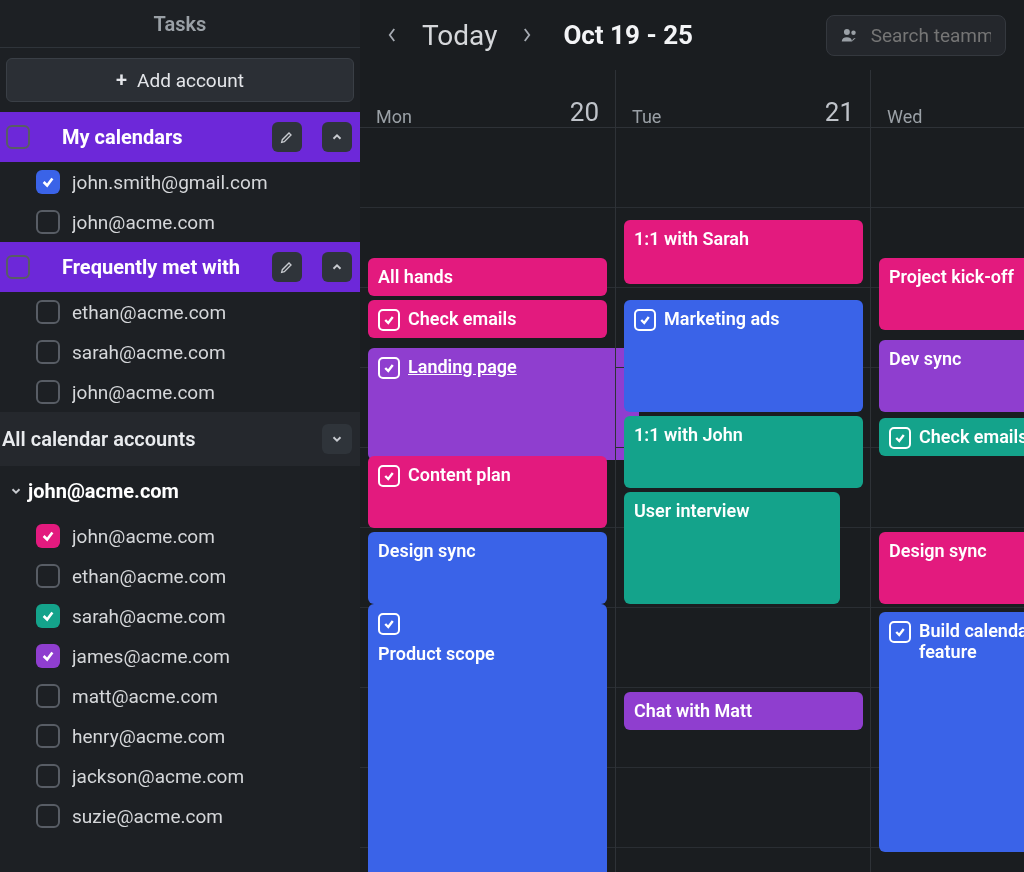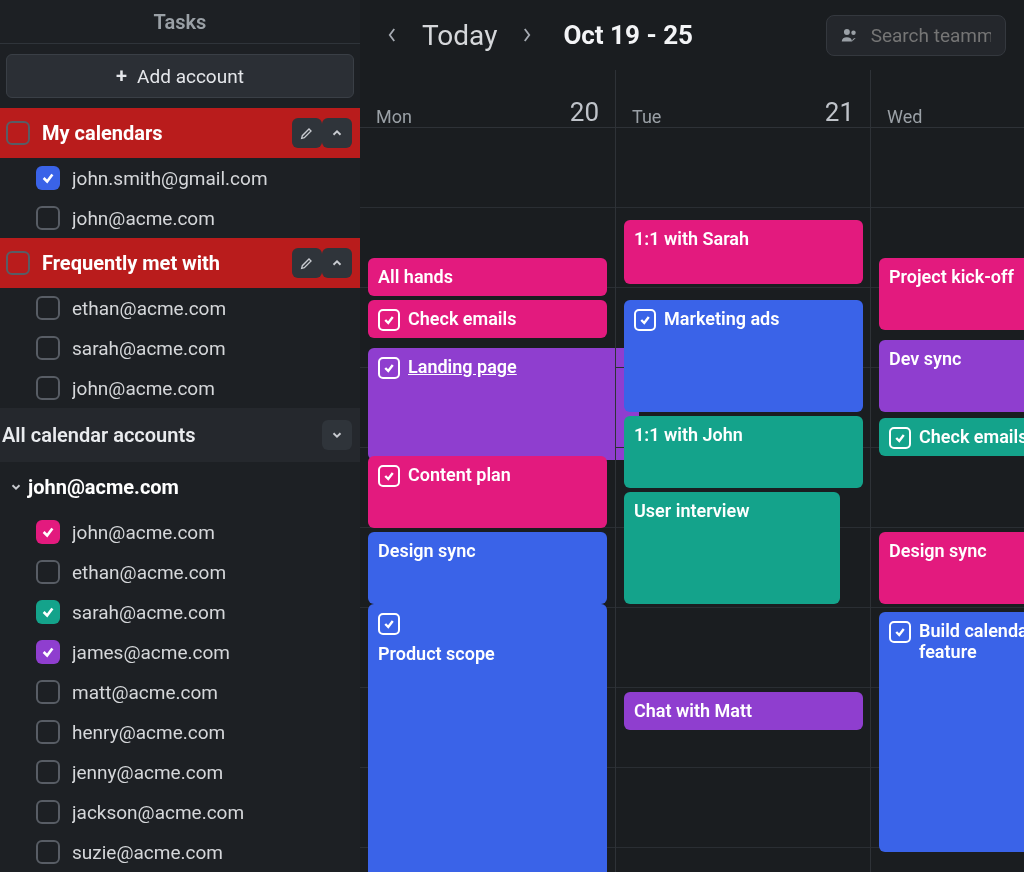--- a/index.html
+++ b/index.html
@@ -7,21 +7,21 @@
   body { display: flex; }
   
   .sidebar { width: 360px; height: 100%; background: #1d2024; display: flex; flex-direction: column; }
   .side-tabs { display: flex; align-items: flex-end; height: 48px; border-bottom: 1px solid #2f343a; }
   .side-tab { flex: 1; text-align: center; font-size: 20px; font-weight: 600; color: #9aa0a6; height: 100%; display:flex; align-items:center; justify-content:center; position:relative; cursor:pointer; }
   .side-tab.active { color: #fff; }
   .side-tab.active::after { content:""; position:absolute; left:0; right:0; bottom:-1px; height:3px; background:#3f6af8; }
   .add-account-wrap { padding: 10px 6px; }
   .add-account { width: 100%; height: 44px; background:#2b2f35; border:1px solid #3a3f46; border-radius:6px; color:#e4e6ea; font-size:19px; display:flex; align-items:center; justify-content:center; gap:10px; cursor:pointer; }
   .plus-icon { font-size:20px; font-weight:600; line-height:1; }
-  .section-hdr { display:flex; align-items:center; padding:10px 8px 10px 6px; background:#b91c1c; }
+  .section-hdr { display:flex; align-items:center; padding:10px 8px 10px 6px; background:#6d28d9;gap:20px; }
   .section-hdr .master-check { margin-right:12px; }
   .section-title { flex:1; color:#fff; font-size:20px; font-weight:700; }
   .icon-btn { width:30px; height:30px; border-radius:6px; background:#2f343a; display:flex; align-items:center; justify-content:center; margin-left:6px; cursor:pointer; }
   .icon-btn svg { width:16px; height:16px; stroke:#c8cbd0; fill:none; stroke-width:2; }
   .chev { display:inline-flex; width:30px; height:30px; border-radius:6px; align-items:center; justify-content:center; background:#2f343a; cursor:pointer; }
   .chev.bare { background:transparent; }
   .chev svg { width:14px; height:14px; stroke:#c8cbd0; fill:none; stroke-width:2.2; }
   .cal-item { display:flex; align-items:center; padding:8px 4px 8px 36px; font-size:19px; color:#d5d7da; cursor:pointer; }
   .cal-item .label { margin-left:12px; white-space:nowrap; overflow:hidden; text-overflow:ellipsis; }
   .checkbox { width:24px; height:24px; border-radius:6px; border:2px solid #585d65; display:inline-flex; align-items:center; justify-content:center; flex-shrink:0; }
@@ -184,24 +184,20 @@
       <div class="cal-item">
         <span class="checkbox"></span>
         <span class="label">matt@acme.com</span>
       </div>
       <div class="cal-item">
         <span class="checkbox"></span>
         <span class="label">henry@acme.com</span>
       </div>
       <div class="cal-item">
         <span class="checkbox"></span>
-        <span class="label">jenny@acme.com</span>
-      </div>
-      <div class="cal-item">
-        <span class="checkbox"></span>
         <span class="label">jackson@acme.com</span>
       </div>
       <div class="cal-item">
         <span class="checkbox"></span>
         <span class="label">suzie@acme.com</span>
       </div>
     </div>
 </div>
 
 <div class="main">

